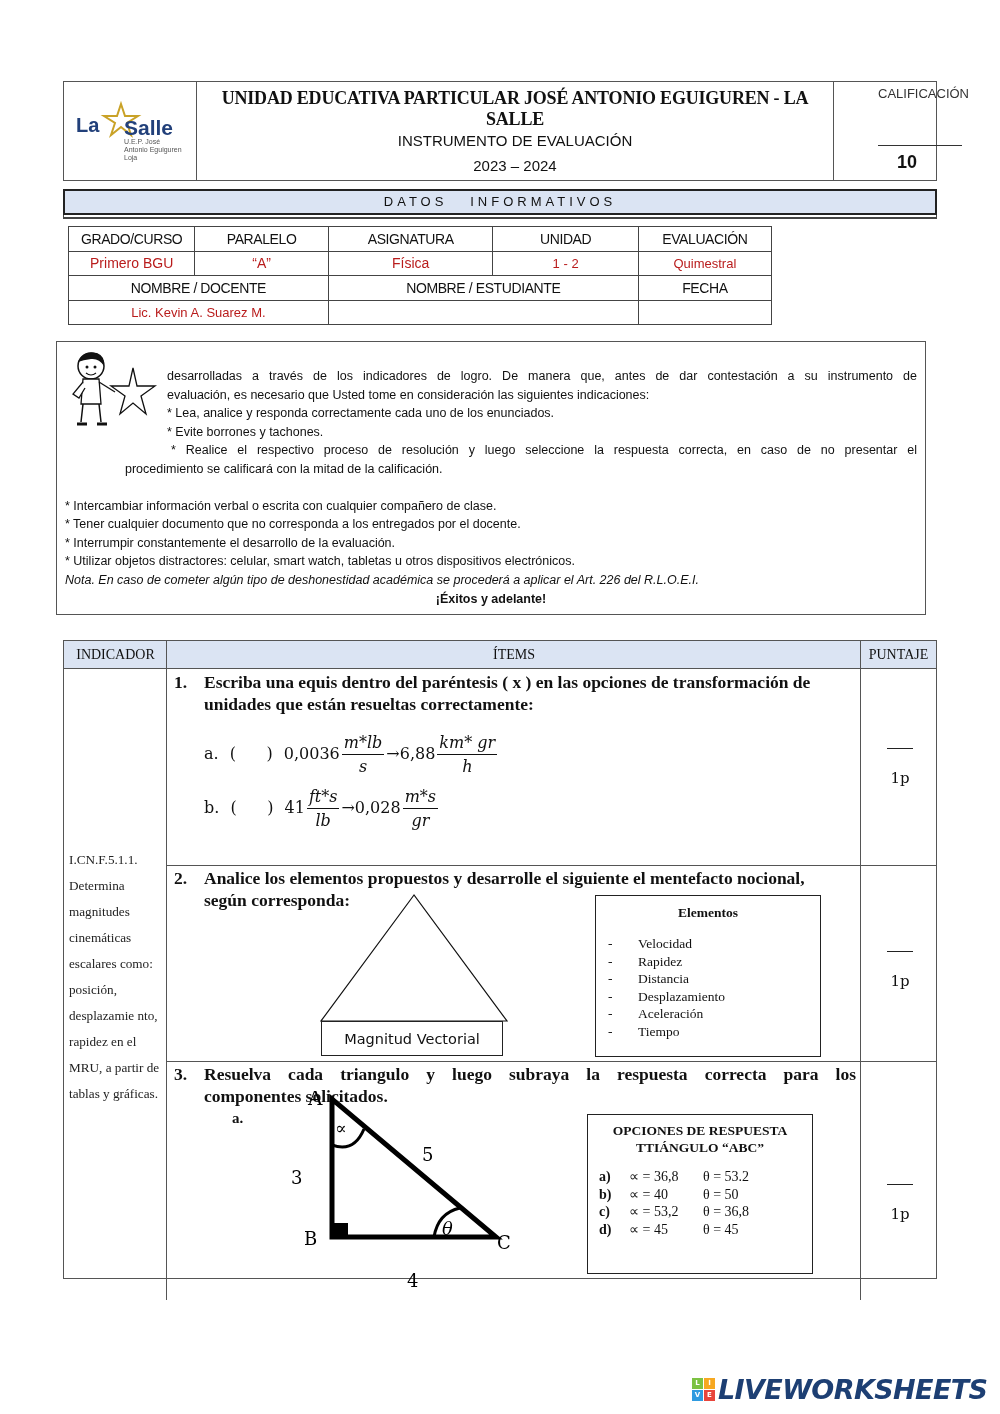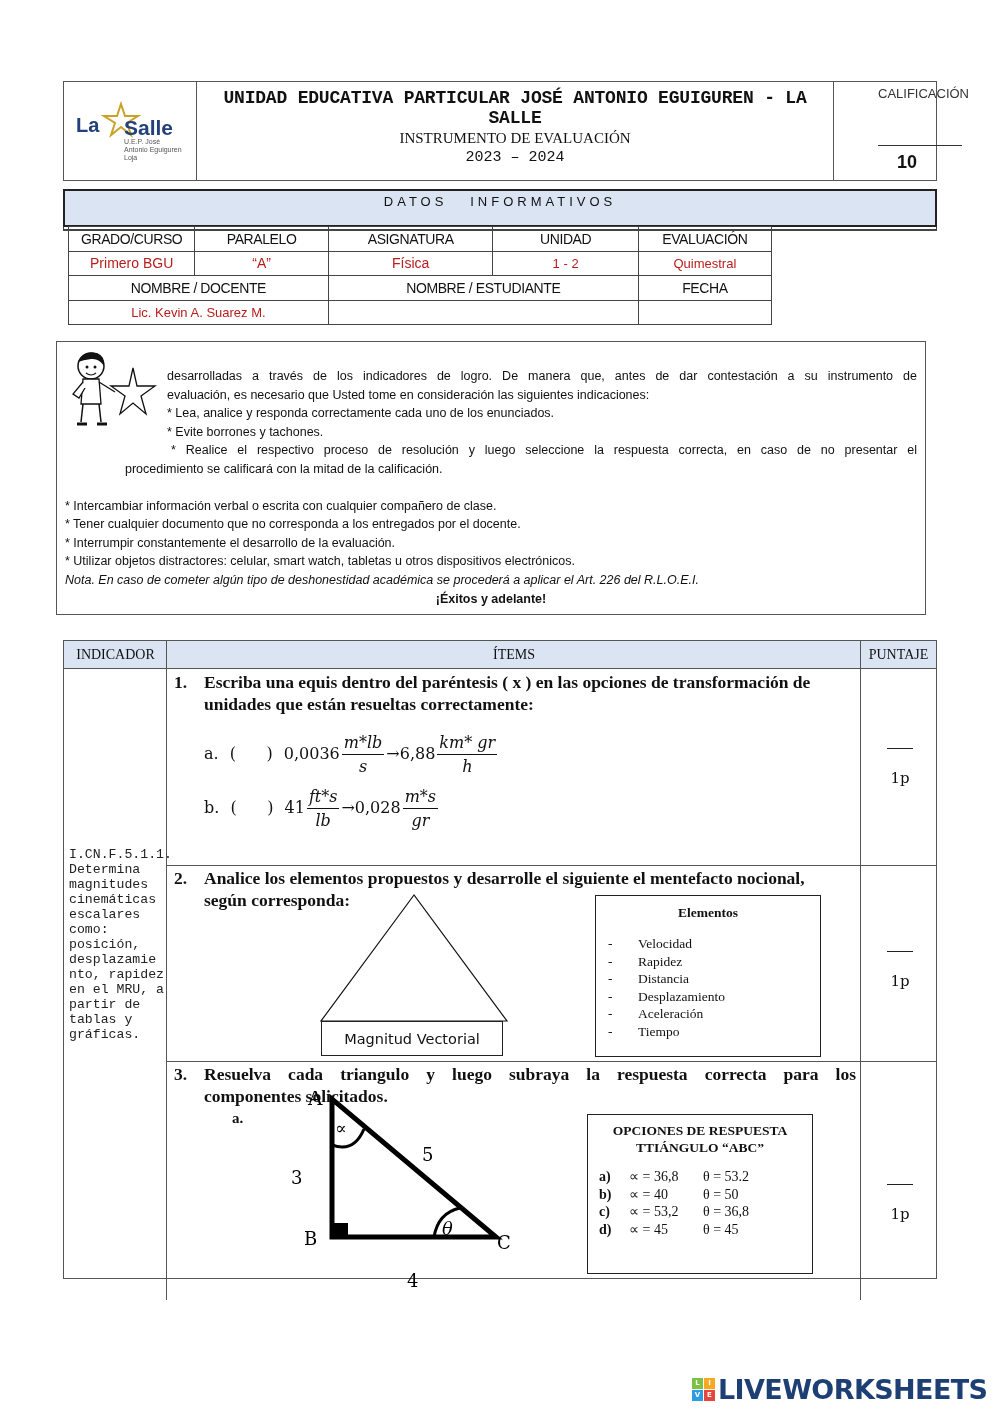--- a/index.html
+++ b/index.html
@@ -5,48 +5,48 @@
   * { box-sizing: border-box; margin: 0; padding: 0; }
   html, body { width: 1000px; height: 1414px; background: #fff; overflow: hidden; }
   body { position: relative; font-family: "Liberation Sans", sans-serif; color: #111; }
   .abs { position: absolute; }
 
   
   #header { left: 63px; top: 81px; width: 874px; height: 100px; border: 1px solid #555; }
   #logo-cell { left: 0; top: 0; width: 133px; height: 98px; border-right: 1px solid #555; }
   #title-cell { left: 133px; top: 0; width: 636px; height: 98px; text-align: center; }
   #grade-cell { left: 769px; top: 0; width: 103px; height: 98px; border-left: 1px solid #555; text-align: center; padding-left: 44px; }
-  .t1 { font-family: Liberation Mono, monospace; font-weight: bold; font-size: 18px; margin-top: 6px; letter-spacing: -0.2px; }
+  .t1 { font-family: Liberation Serif, serif; font-weight: bold; font-size: 18px; margin-top: 6px; letter-spacing: -0.2px; }
   .t2 { font-family: "Liberation Serif", serif; font-style: italic; font-weight: bold; font-size: 17px; margin-top: 1px; }
-  .t3 { font-family: Liberation Serif, serif; font-size: 15px; margin-top: 2px; }
-  .t4 { font-family: Liberation Mono, monospace; font-size: 15px; margin-top: 2px; }
-
-  
-  #datos-bar { left: 63px; top: 189px; width: 874px; height: 38px; background: #dbe4f3; border: 2px solid #222; box-shadow: 0 3px 0 -1px #fff, 0 4px 0 0 #444; text-align: center; font-size: 13px; letter-spacing: 4px; line-height: 22px; }
+  .t3 { font-family: Liberation Sans, sans-serif; font-size: 15px; margin-top: 2px; }
+  .t4 { font-family: Liberation Sans, sans-serif; font-size: 15px; margin-top: 8px; }
+
+  
+  #datos-bar { left: 63px; top: 189px; width: 874px; height: 26px; background: #dbe4f3; border: 2px solid #222; box-shadow: 0 3px 0 -1px #fff, 0 4px 0 0 #444; text-align: center; font-size: 13px; letter-spacing: 4px; line-height: 22px; }
 
   
   table { border-collapse: collapse; }
   #info-table { position: absolute; left: 68px; top: 226px; width: 704px; }
   #info-table td { border: 1px solid #444; text-align: center; font-size: 14px; height: 24.5px; padding: 0 4px; }
   #info-table td.hdr { font-weight: normal; letter-spacing: -0.4px; color: #111; }
   #info-table td.val { color: #b91c1c; font-size: 14px; }
 
   
   #instructions { left: 56px; top: 341px; width: 870px; height: 274px; border: 1px solid #555; font-size: 12.5px; line-height: 18.4px; }
   #kid { left: 6px; top: 4px; width: 96px; height: 86px; }
   .instr-line { position: absolute; white-space: nowrap; }
   .justify { text-align: justify; text-align-last: justify; }
 
   
   #items { left: 63px; top: 640px; width: 874px; height: 639px; border: 1px solid #555; }
   #items-head { left: 0; top: 0; width: 872px; height: 28px; background: #dbe4f3; border-bottom: 1px solid #555; }
   .hcell { position: absolute; top: 0; height: 28px; line-height: 28px; text-align: center; font-family: "Liberation Serif", serif; font-size: 14px; }
   .vline { position: absolute; top: 0; width: 1px; background: #555; }
   .hline { position: absolute; height: 1px; background: #555; }
-  #indicador-text { left: 5px; top: 206px; width: 98px; font-family: Liberation Mono, monospace; font-size: 13.2px; line-height: 15px; color: #222; }
+  #indicador-text { left: 5px; top: 206px; width: 98px; font-family: Liberation Serif, serif; font-size: 13.2px; line-height: 26px; color: #222; }
 
   .q { position: absolute; font-family: "Liberation Serif", serif; font-weight: bold; font-size: 17.5px; line-height: 22px; }
   .qnum { position: absolute; left: 0; }
   .qtext { position: absolute; left: 30px; }
   .score { position: absolute; left: 800px; width: 72px; text-align: center; font-family: "DejaVu Serif", serif; font-size: 15px; }
   .score .blank { width: 26px; height: 1px; background: #222; margin: 0 auto 20px; }
 
   .math { font-family: "DejaVu Serif", serif; font-style: italic; font-size: 16px; }
   .frac { display: inline-block; vertical-align: middle; text-align: center; margin: 0 2px; }
   .frac .num { display: block; padding: 0 2px 2px; border-bottom: 1px solid #111; }
@@ -59,21 +59,21 @@
   #elements-box ul { list-style: none; margin-top: 14px; margin-left: 12px; font-family: "Liberation Serif", serif; font-size: 13.5px; line-height: 17.6px; }
   #elements-box li span.dash { display: inline-block; width: 30px; }
 
   #options-box { left: 523px; top: 473px; width: 226px; height: 160px; }
   #options-box .title { text-align: center; font-family: "Liberation Serif", serif; font-weight: bold; font-size: 13.5px; line-height: 17px; margin-top: 7px; }
   #options-box .opts { margin-top: 12px; margin-left: 11px; font-family: "Liberation Serif", serif; font-size: 14px; line-height: 17.6px; }
   #options-box .opt b { display: inline-block; width: 30px; }
   #options-box .opt .a { display: inline-block; width: 74px; }
 
   #watermark { left: 690px; top: 1373px; height: 34px; }
-  .wm-text { position: absolute; left: 28px; top: 0; font-family: "DejaVu Sans", sans-serif; font-weight: bold; font-size: 27px; color: #1d3f73; letter-spacing: -0.6px; line-height: 34px; }
+  .wm-text { position: absolute; left: 28px; top: 0; font-family: "DejaVu Sans", sans-serif; font-weight: bold; font-size: 27px; color: #1d3f73; letter-spacing: -0.6px; line-height: 34px; font-style: italic; }
   .wm-tile { position: absolute; width: 11px; height: 11px; font-size: 7px; color: #fff; font-weight: bold; text-align: center; line-height: 11px; font-family: "DejaVu Sans", sans-serif; }
 </style>
 </head>
 <body>
 
 <div id="header" class="abs">
   <div id="logo-cell" class="abs">
     <svg width="133" height="98" viewBox="0 0 133 98" style="position:absolute;left:0;top:0">
       <polygon points="57,22 61,34 74,34 63,41 67,53 57,45 47,53 51,41 40,34 53,34" fill="none" stroke="#c9a227" stroke-width="2"></polygon>
       <text x="12" y="50" font-family="Liberation Sans, sans-serif" font-weight="bold" font-size="20" fill="#22407a">La</text>

